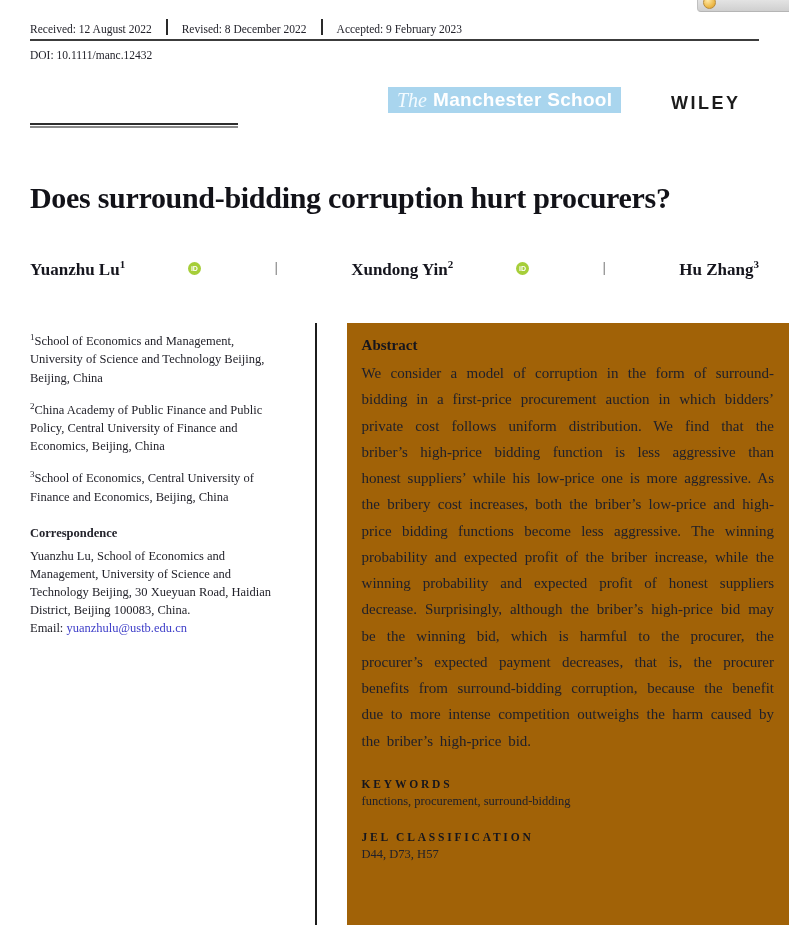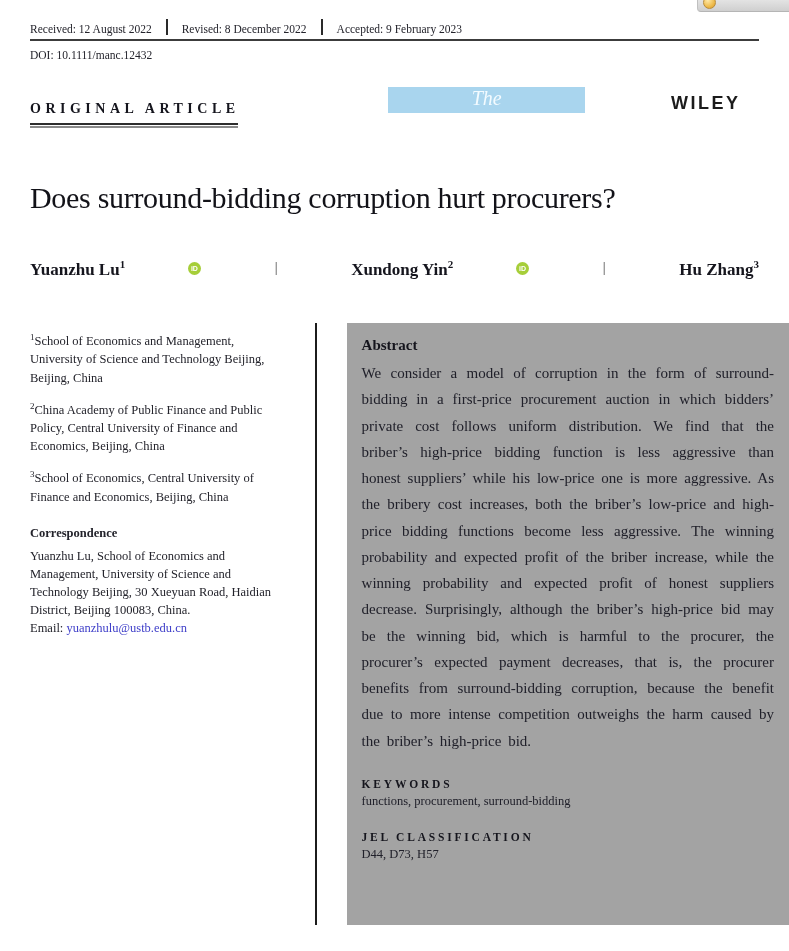--- a/index.html
+++ b/index.html
@@ -51,40 +51,39 @@
   }
   .article-type-underline { position: absolute; left: 30px; top: 48px; width: 208px; }
   .article-type-underline .l1 { height: 2px; background: #2e2e2e; }
   .article-type-underline .l2 { height: 2px; background: #8a8a8a; margin-top: 1px; }
 
   .journal-logo {
     position: absolute; left: 388px; top: 12px;
     height: 26px; padding: 0 9px;
     display: flex; align-items: center; gap: 6px;
     white-space: nowrap;
-    flex-direction: column;
   }
   .journal-logo .the {
     font-family: "Liberation Serif", serif; font-style: italic;
     font-size: 20px; color: #f3fbff;
   }
   .journal-logo .jname {
     font-family: "Liberation Sans", sans-serif; font-weight: bold;
     font-size: 19px; color: #ffffff; letter-spacing: 0.3px;
   }
   .wiley {
     position: absolute; left: 671px; top: 18px;
     font-family: "Liberation Sans", sans-serif;
     font-size: 18px; font-weight: 600; letter-spacing: 2.5px;
     color: #1b1b1b;
   }
 
   .paper-title {
     margin: 42px 28px 0 30px;
-    font-size: 30px; font-weight: normal; color: #121218;
+    font-size: 30px; font-weight: bold; color: #121218;
     letter-spacing: -0.3px; line-height: 1.15;
   }
 
   .authors-row {
     margin: 42px 30px 0 30px;
     font-size: 17px; font-weight: bold; color: #15151d;
     display: flex; align-items: center; justify-content: space-between;
   }
   .authors-row sup { font-size: 11px; }
   .author-sep {
@@ -106,21 +105,21 @@
   .left-col sup { font-size: 9px; }
   .corr-heading { font-weight: bold; margin: 20px 0 6px 0; font-size: 12.5px; }
   .corr-text { line-height: 1.45; }
   .email-link { color: #3d3dc8; text-decoration: none; cursor: pointer; }
 
   .col-divider { width: 2px; background: #1c1c1c; margin-left: 12px; }
 
   .abstract-box {
     margin-left: 10px;
     width: 448px; min-height: 602px;
-    background: #a3a3a3;
+    background: #a16207;
     padding: 14px 15px 18px 15px;
   }
   .abstract-heading { font-size: 15px; font-weight: bold; color: #15151d; }
   .abstract-body {
     margin-top: 6px;
     font-size: 15px; line-height: 1.75; word-spacing: 3px;
     text-align: justify; color: #20202a;
   }
   .kw-heading, .jel-heading {
     font-size: 11.5px; font-weight: bold; letter-spacing: 2.8px;
@@ -140,21 +139,20 @@
   <span>Received: 12 August 2022</span>
   <span class="sep"></span>
   <span>Revised: 8 December 2022</span>
   <span class="sep"></span>
   <span>Accepted: 9 February 2023</span>
 </div>
 <div class="rule"></div>
 <div class="doi">DOI: 10.1111/manc.12432</div>
 
 <div class="header-band">
-  <div class="article-type">ORIGINAL ARTICLE</div>
   <div class="article-type-underline">
     <div class="l1"></div>
       <div class="l2"></div>
   </div>
   <div class="journal-logo" style="background:#a9d5ee;">
     <span class="the">The</span>
       <span class="jname">Manchester School</span>
   </div>
   <div class="wiley">WILEY</div>
 </div>

